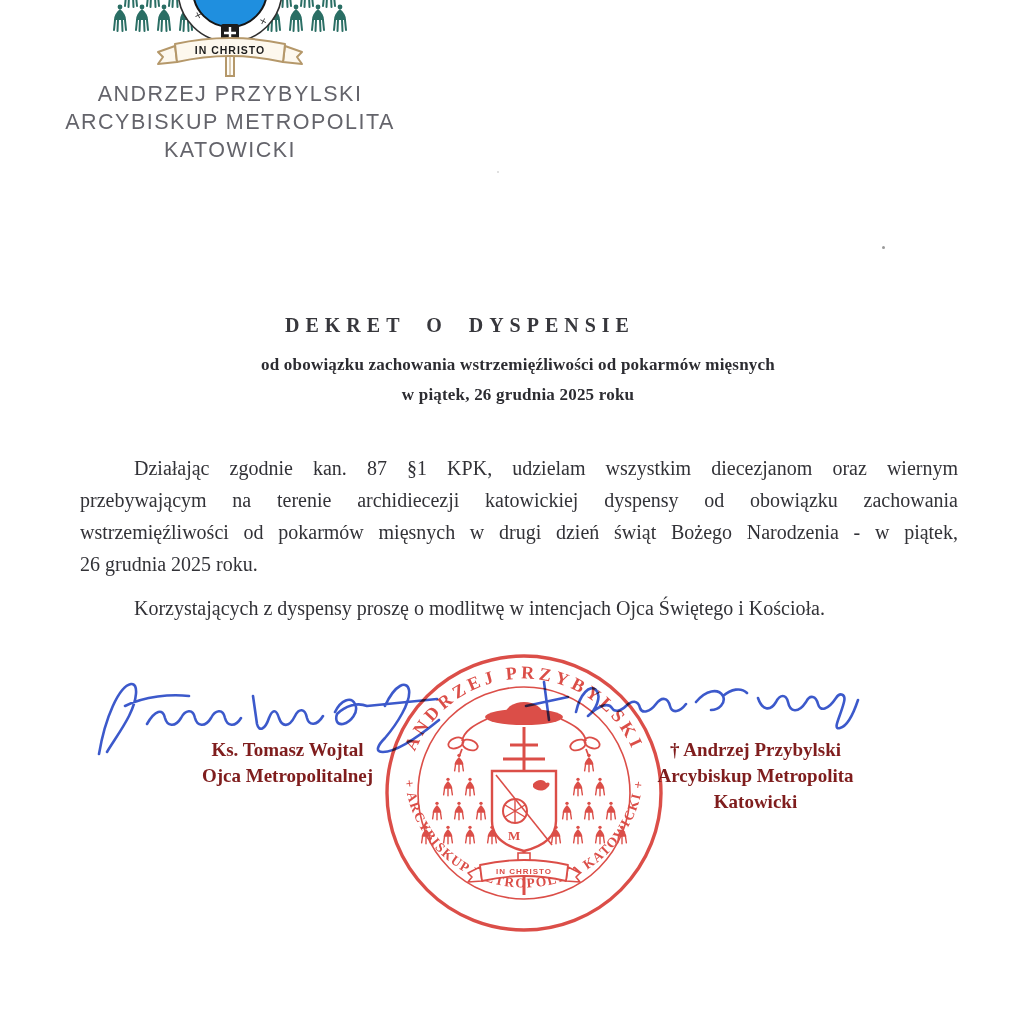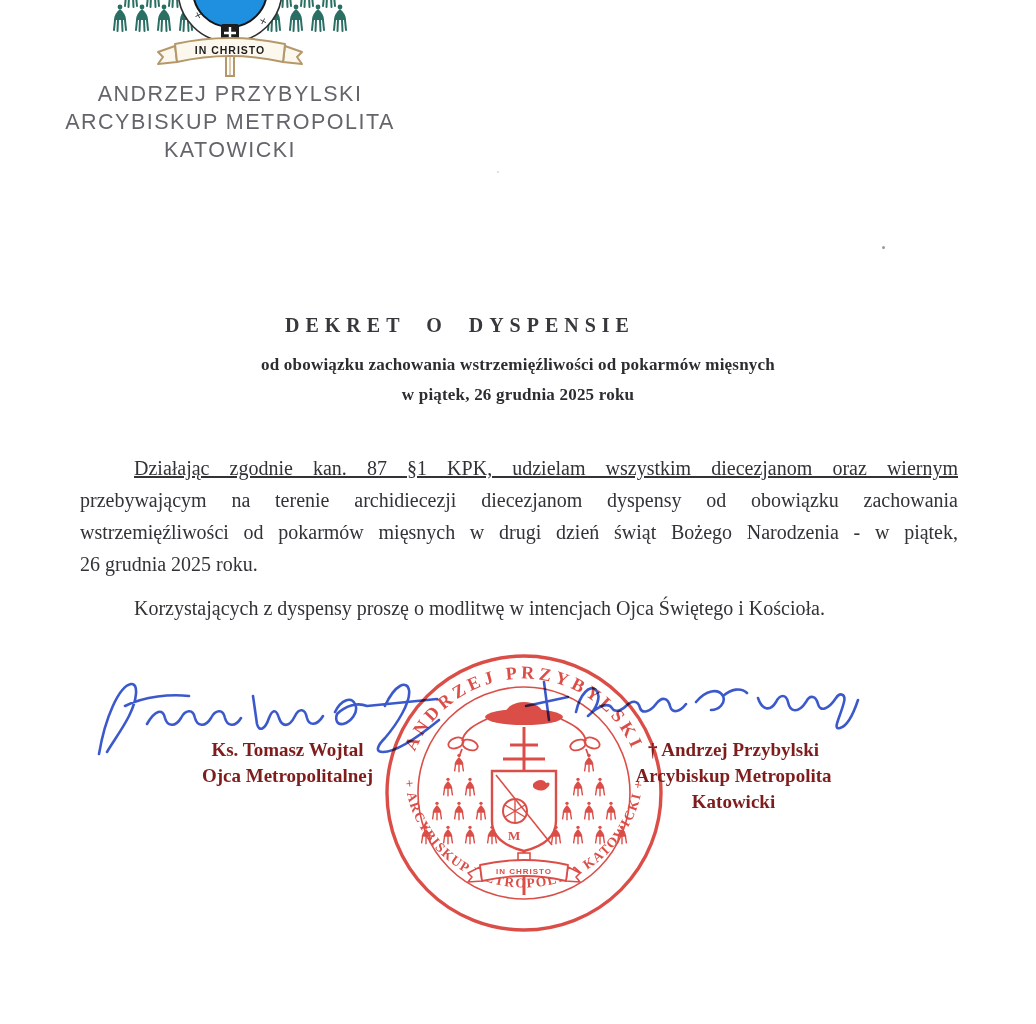--- a/index.html
+++ b/index.html
@@ -22,30 +22,30 @@
   }
   .subtitle{
     position:absolute;left:0;top:350px;width:1036px;text-align:center;
     font-size:17px;font-weight:700;line-height:30px;color:#2c2c31;letter-spacing:.2px;
   }
   .bodytext{
     position:absolute;left:80px;top:452px;width:878px;
     font-size:20px;line-height:32px;color:#323237;
   }
   .jline{text-align:justify;text-align-last:justify;}
-  .firstline{text-indent:54px;text-decoration:underline;}
+  .firstline{text-indent:54px;}
   .lastline{text-align:left;}
   .para2{margin-top:12px;text-indent:54px;text-align:justify;}
   
   .signames{
     position:absolute;top:737px;width:295px;text-align:center;
     font-size:19px;font-weight:600;line-height:26px;color:#7f1d1d;z-index:4;
   }
   .signames.left{left:140px;}
-  .signames.right{left:586px;}
+  .signames.right{left:608px;}
   
   .stamp{position:absolute;left:384px;top:653px;z-index:3;mix-blend-mode:multiply;opacity:.93;}
   .ink{position:absolute;z-index:6;mix-blend-mode:multiply;opacity:.95;pointer-events:none;}
   .ink.leftsig{left:85px;top:672px;}
   .ink.rightsig{left:512px;top:662px;}
   .speck{position:absolute;border-radius:50%;background:#9a9a9a;z-index:1;}
 </style>
 </head>
 <body>
 
@@ -112,21 +112,21 @@
 
   <div class="title">DEKRET O DYSPENSIE</div>
   <div class="subtitle">
     <div>od obowiązku zachowania wstrzemięźliwości od pokarmów mięsnych</div>
     <div>w piątek, 26 grudnia 2025 roku</div>
   </div>
 
   <div class="bodytext">
     <div class="para1">
       <div class="jline firstline">Działając zgodnie kan. 87 §1 KPK, udzielam wszystkim diecezjanom oraz wiernym</div>
-      <div class="jline">przebywającym na terenie archidiecezji diecezjanom dyspensy od obowiązku zachowania</div>
+      <div class="jline">przebywającym na terenie archidiecezji katowickiej dyspensy od obowiązku zachowania</div>
       <div class="jline">wstrzemięźliwości od pokarmów mięsnych w drugi dzień świąt Bożego Narodzenia - w piątek,</div>
       <div class="lastline">26 grudnia 2025 roku.</div>
     </div>
     <div class="para2">Korzystających z dyspensy proszę o modlitwę w intencjach Ojca Świętego i Kościoła.</div>
   </div>
 
   <svg class="stamp" width="281" height="281" viewBox="0 0 281 281">
     <defs>
       <symbol id="tasselRed" viewBox="0 0 16 22">
         <circle cx="8" cy="2.2" r="1.9" fill="#d9403a"></circle>

